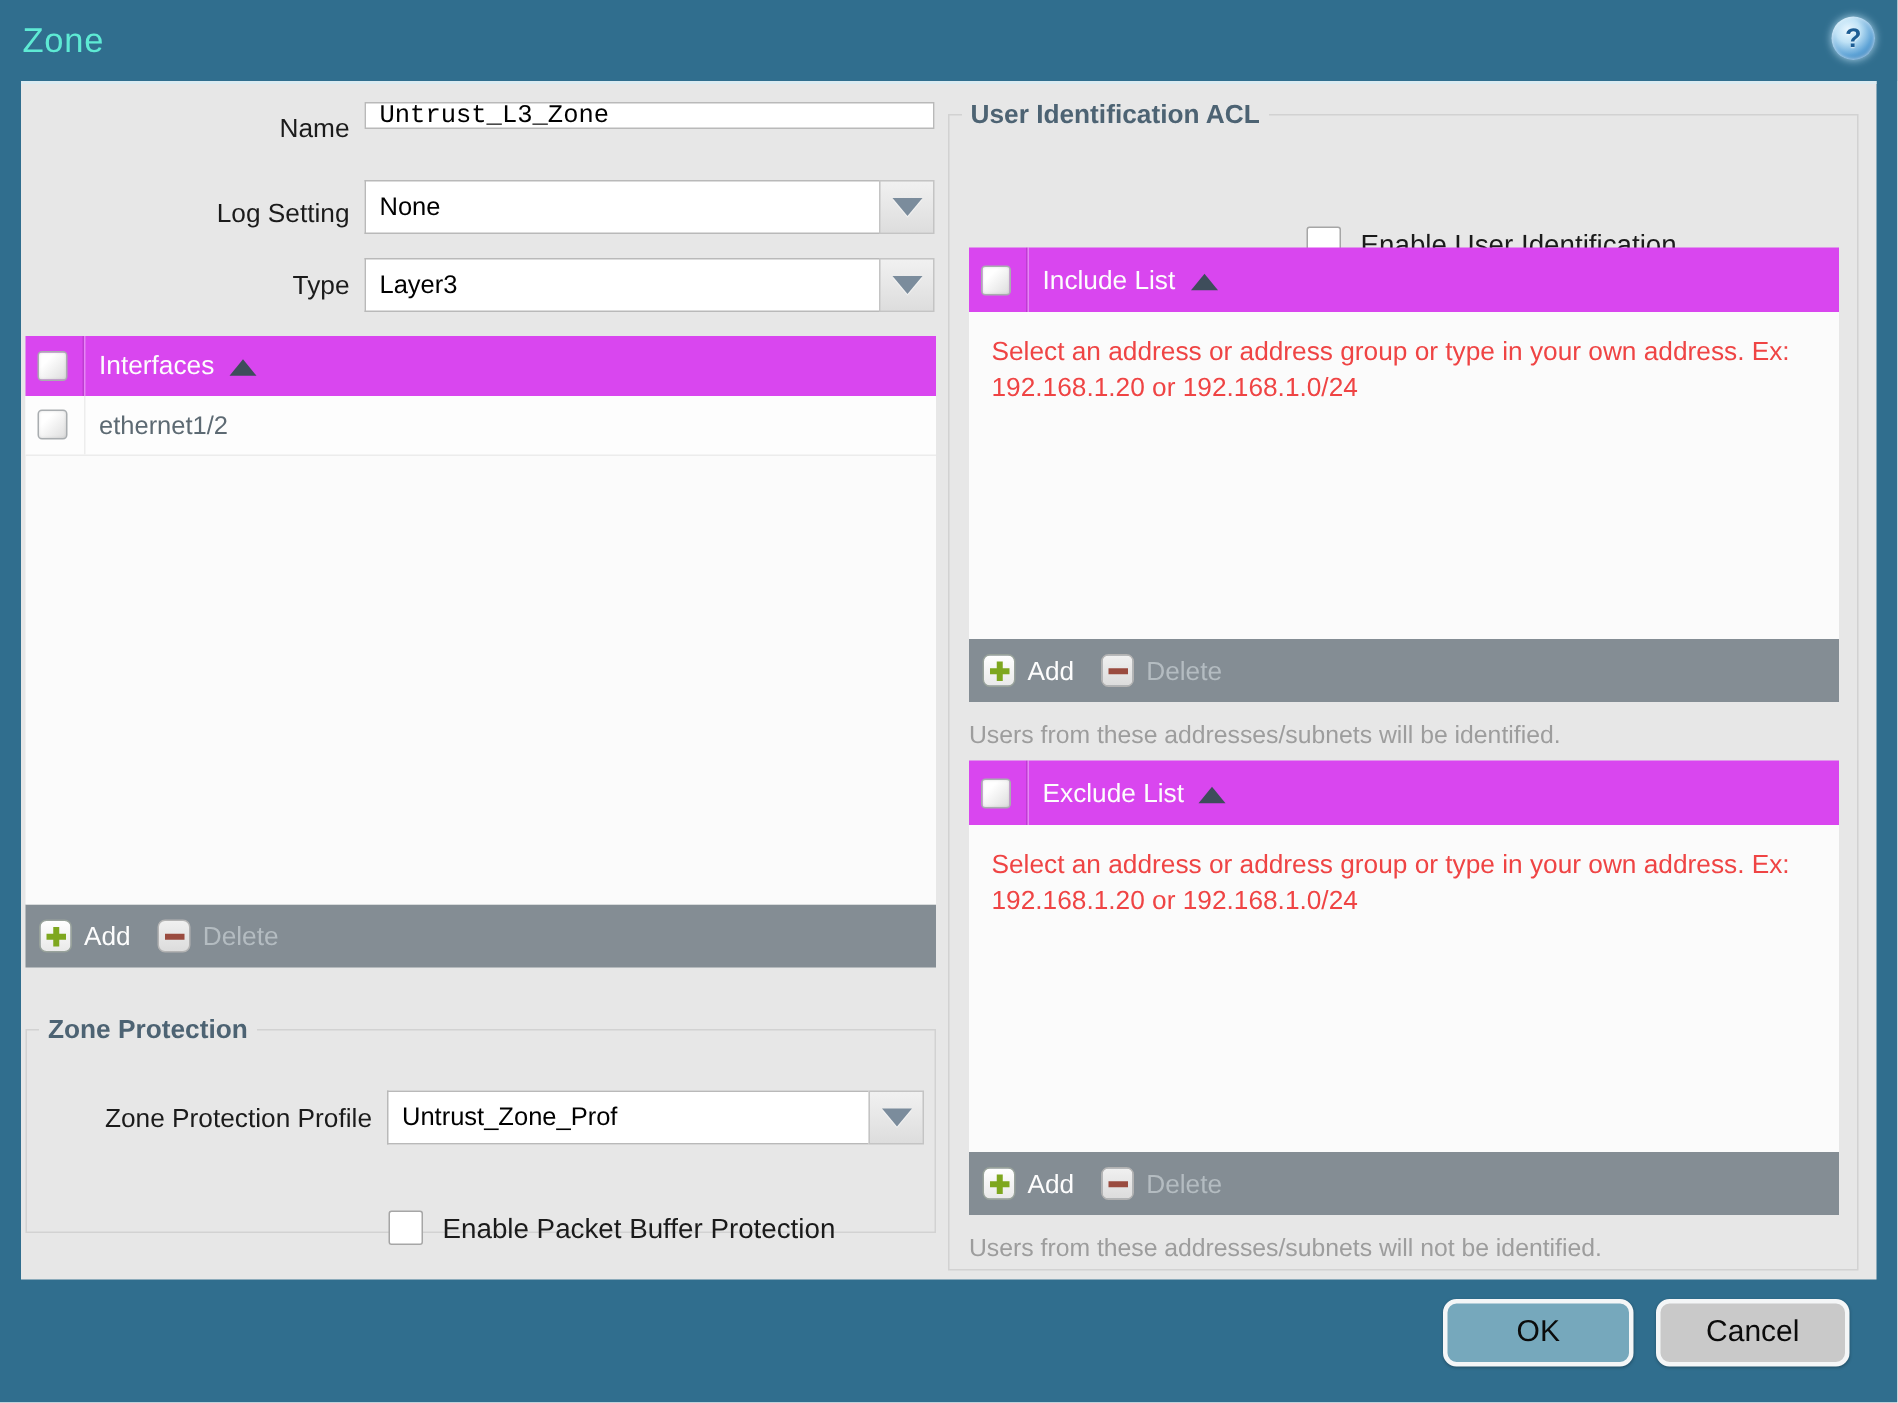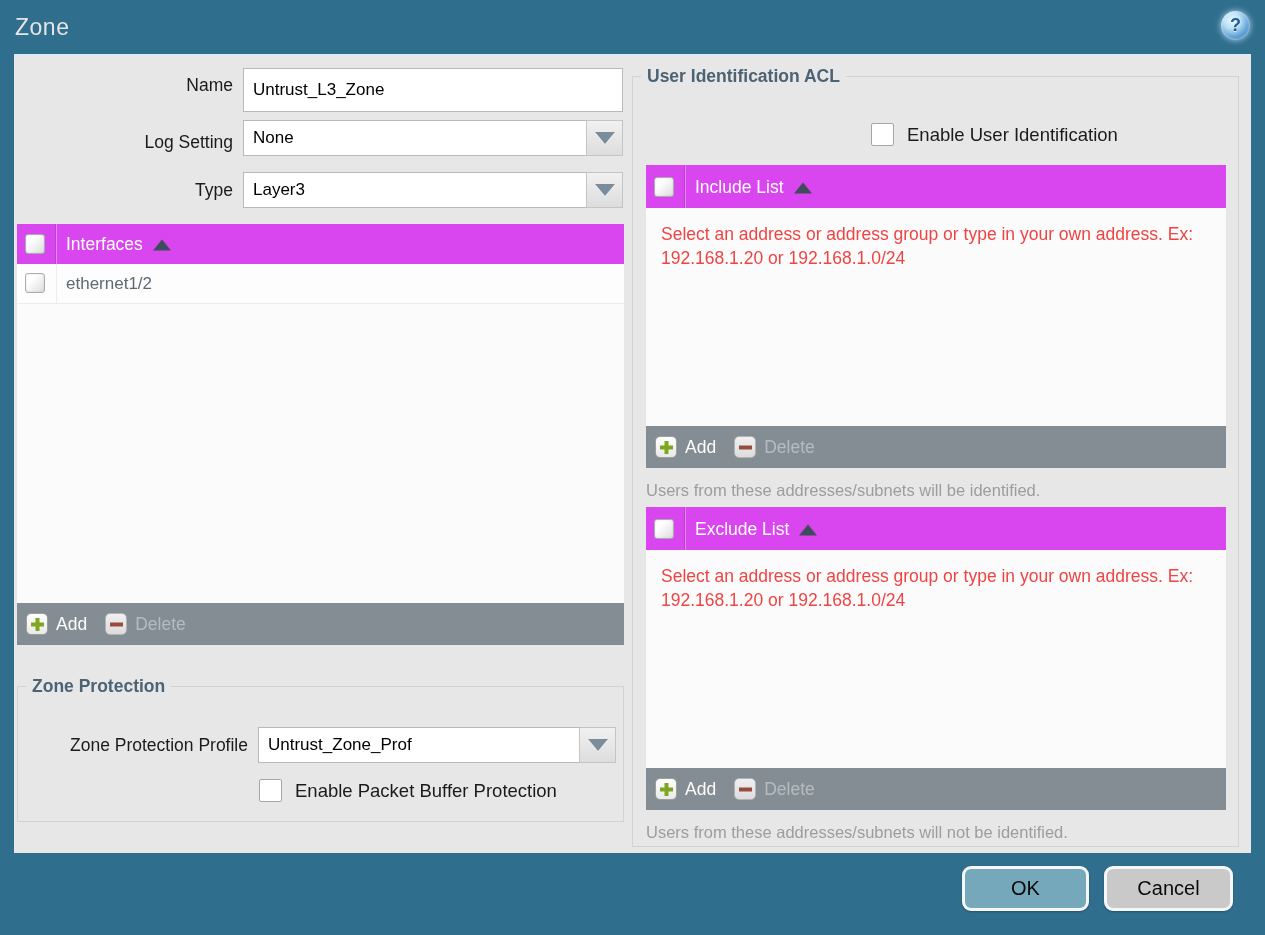--- a/index.html
+++ b/index.html
@@ -2,21 +2,21 @@
 <html><head>
 <meta charset="utf-8">
 <style>
   * { margin:0; padding:0; box-sizing:border-box; }
   body { font-family:"Liberation Sans", sans-serif; }
   .page { position:relative; width:1265px; height:935px; background:#306e8e; overflow:hidden; }
 
   
   .titlebar { position:absolute; left:0; top:0; width:1265px; height:54px; background:#306e8e; }
   .title-text { position:absolute; left:15px; top:50%; transform:translateY(-50%);
-    color:#e5e5e5; font-size:23px; letter-spacing:.5px; }
+    color:#5eead4; font-size:23px; letter-spacing:.5px; }
   .help-icon { position:absolute; right:15px; top:11px; width:29px; height:29px; border-radius:50%;
     background:radial-gradient(circle at 38% 32%, #eaf7ff 0%, #bfe2f6 30%, #5ea3d6 62%, #2c6ea8 100%);
     box-shadow:0 0 6px rgba(190,225,245,.9), inset 0 0 3px rgba(255,255,255,.8);
     display:flex; align-items:center; justify-content:center; cursor:pointer; }
   .help-icon span { color:#1d5d94; font-weight:bold; font-size:18px;
     text-shadow:0 1px 1px rgba(255,255,255,.7); }
 
   
   .dialog { position:absolute; left:14px; top:54px; width:1237px; height:799px;
     background:#e7e7e7; border-top:2px solid #dcebf1; }
@@ -67,21 +67,21 @@
   .tool-btn.add .lbl { color:#fdfdfd; font-size:17.5px; }
   .tool-btn.del .lbl { color:#b4bcc1; font-size:17.5px; }
   .placeholder { padding:14px 15px; color:#ef4444; font-size:17.5px; line-height:1.38; }
 
   
   fieldset.group { position:absolute; border:1px solid #d2d2d2; }
   fieldset.group legend { color:#4d6373; font-weight:bold; font-size:17.5px;
     padding:0 6px; margin-left:8px; }
   .caption { position:absolute; color:#9d9d9d; font-size:16.5px; }
 
-  .cb-row { position:absolute; display:flex; align-items:center; gap:13px; }
+  .cb-row { position:absolute; display:flex; align-items:center; gap:13px;margin-top:28px; }
   .cb-row .cb-label { color:#1b1b1b; font-size:18.5px; }
 
   
   .btn { position:absolute; height:45px; border-radius:9px; border:3px solid #f4f6f7;
     display:flex; align-items:center; justify-content:center; font-size:20px; color:#0b0b0b;
     cursor:pointer; box-shadow:0 1px 2px rgba(0,0,0,.25); }
   .btn.ok { left:962px; top:866px; width:127px; background:#76a8bc; }
   .btn.cancel { left:1104px; top:866px; width:129px; background:#c9c9c9; }
 </style>
 </head>
@@ -92,21 +92,21 @@
   <div class="titlebar">
     <div class="title-text">Zone</div>
     <div class="help-icon">
       <span>?</span>
     </div>
   </div>
 
   <div class="dialog">
 
     <div class="f-label" style="left:0; top:12px; width:219px; line-height:34px;">Name</div>
-    <div class="text-input" style="left:229px; top:12px; width:380px; height:44px;">Untrust_L3_Zone</div>
+    <div class="text-input" style="left:229px; top:12px; width:380px; height:18px;font-family:Liberation Mono, monospace;">Untrust_L3_Zone</div>
 
     <div class="f-label" style="left:0; top:68px; width:219px; line-height:36px;">Log Setting</div>
     <div class="combo" style="left:229px; top:64px; width:380px; height:36px;">
       <div class="combo-text">None</div>
       <div class="combo-btn">
         <div class="tri-down"></div>
       </div>
     </div>
 
     <div class="f-label" style="left:0; top:116px; width:219px; line-height:36px;">Type</div>

